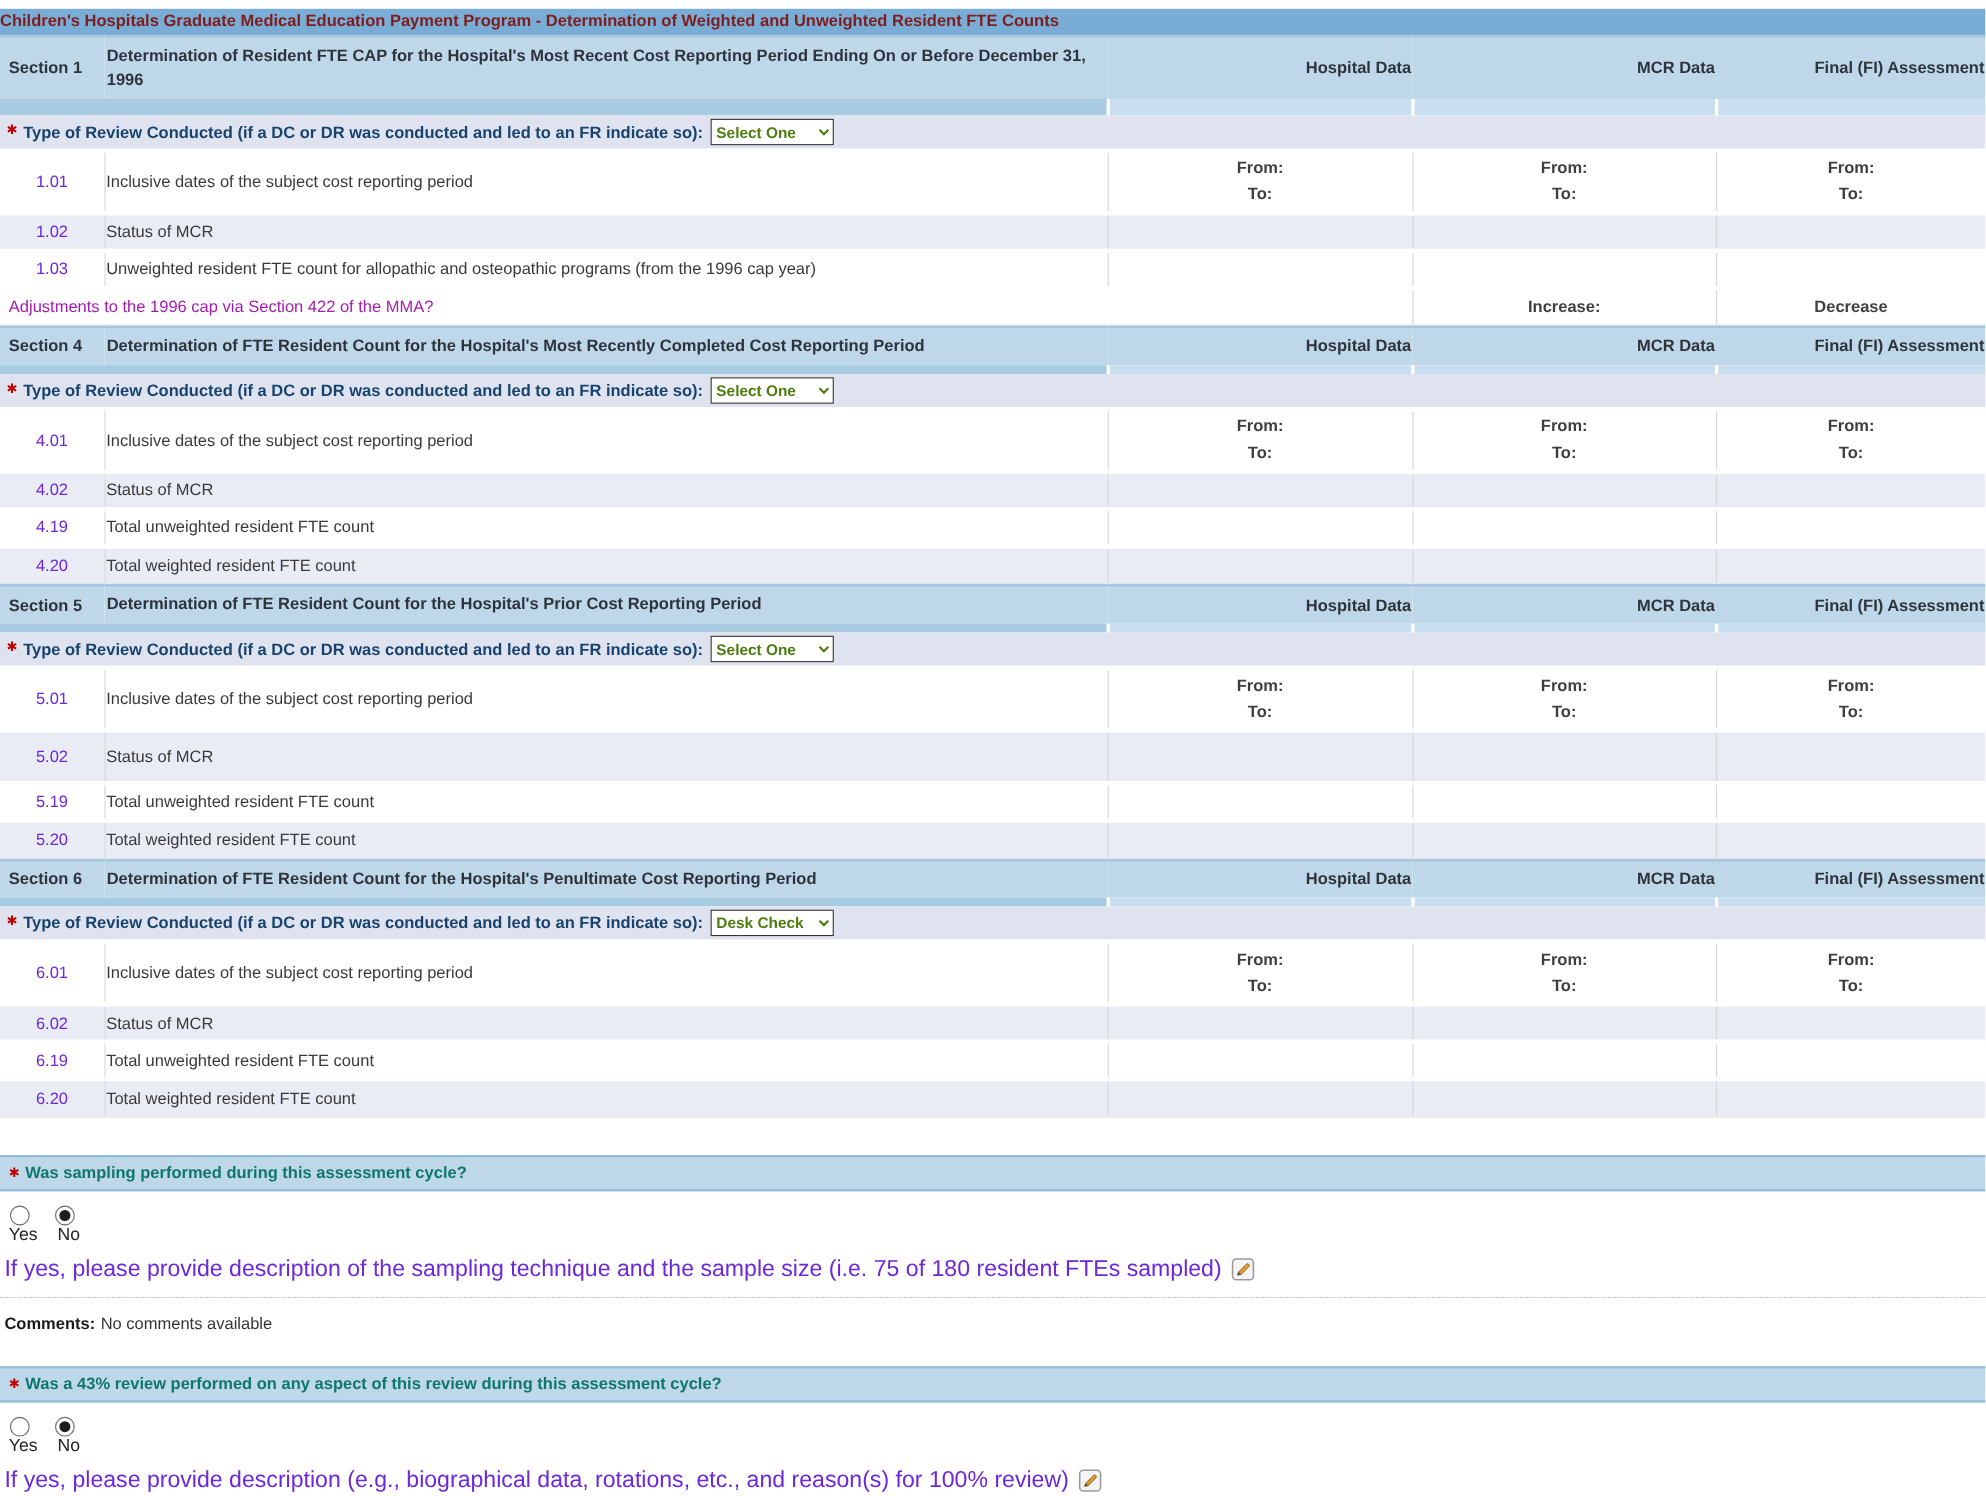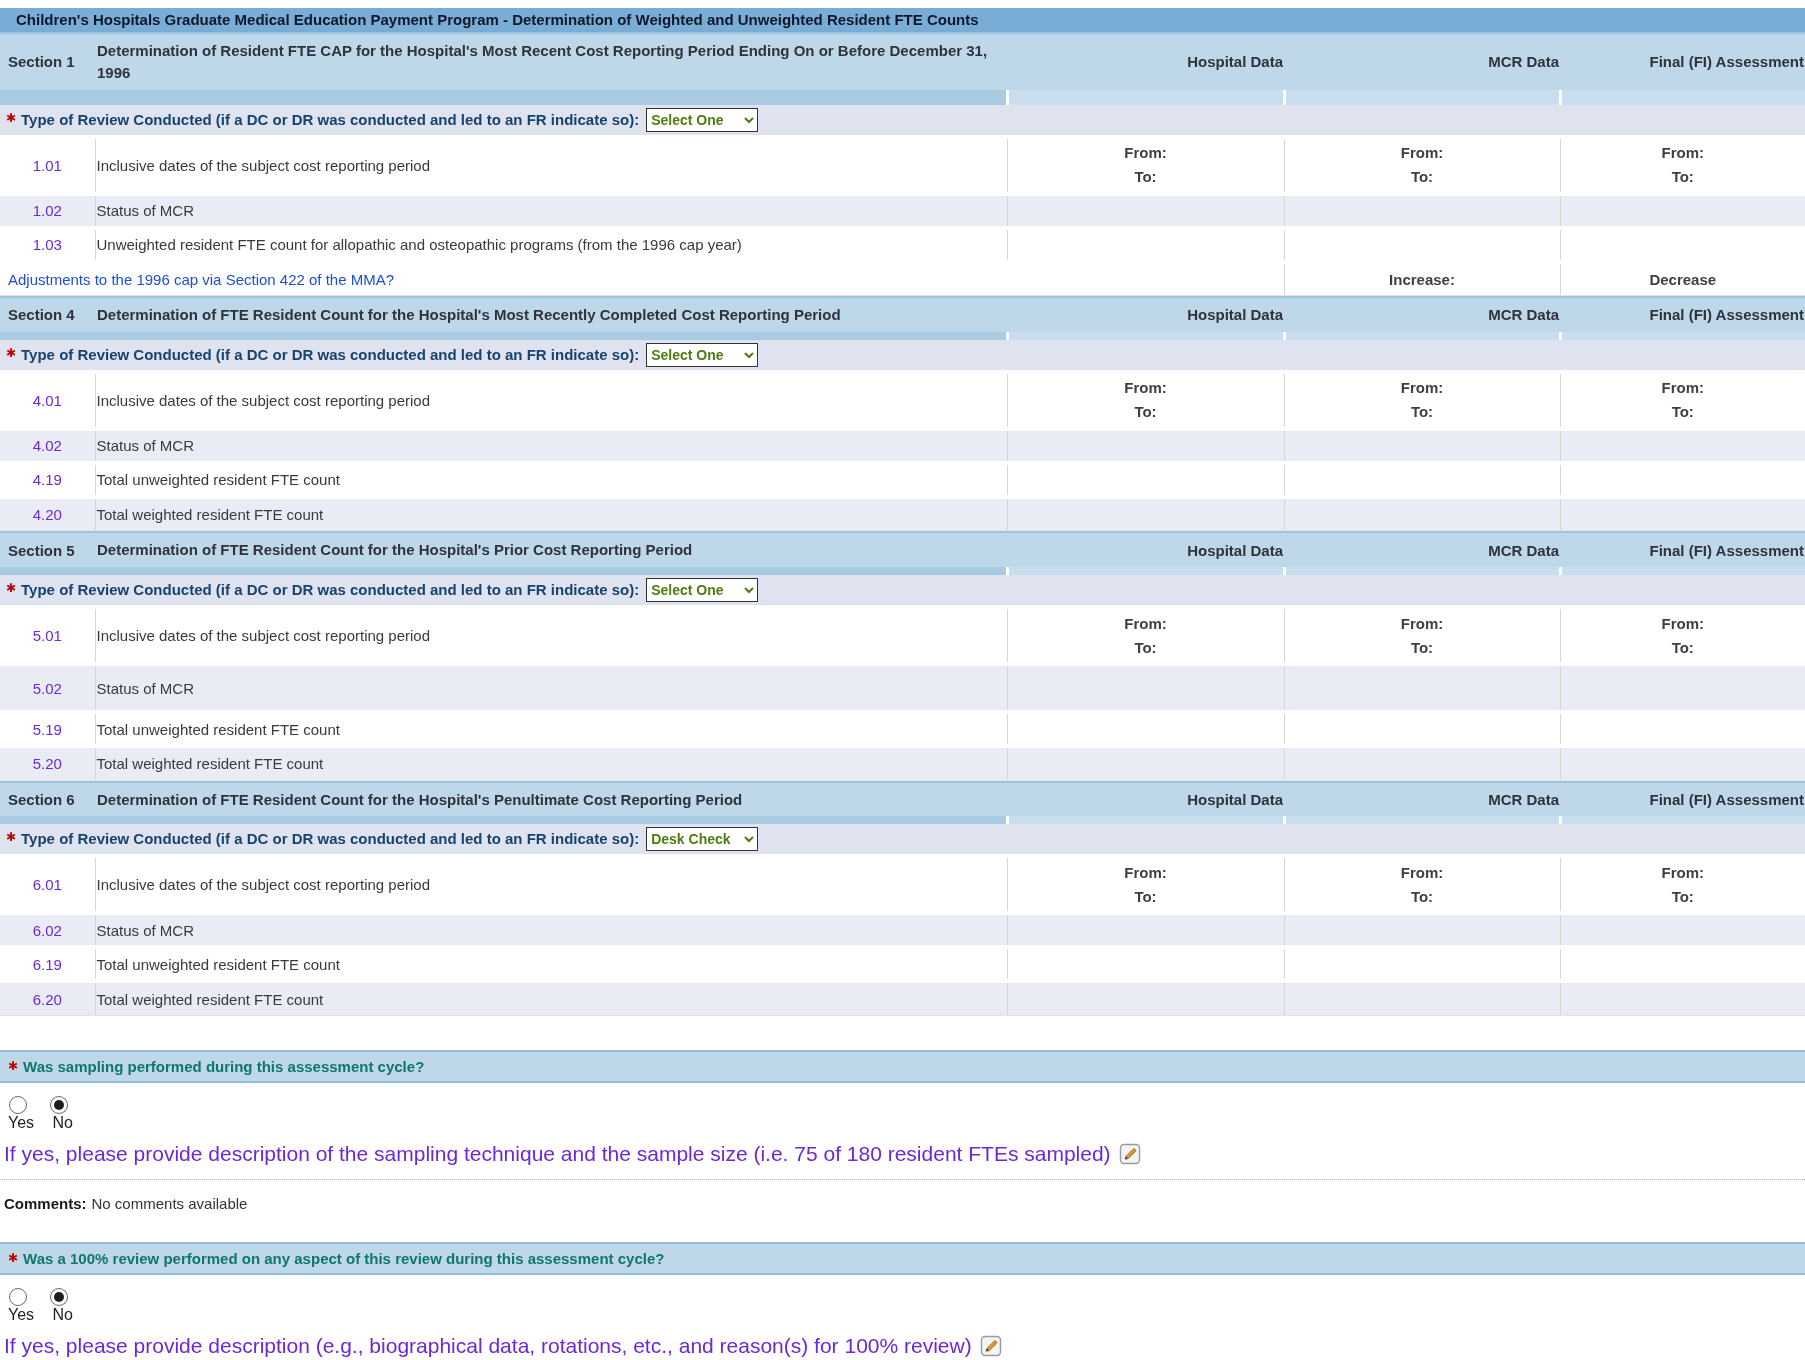--- a/index.html
+++ b/index.html
@@ -1,20 +1,20 @@
 <!DOCTYPE html>
 <html><head>
 <meta charset="utf-8">
 <style>
   html,body{margin:0;padding:0;background:#fff;}
   body{width:1805px;min-height:1360px;font-family:"Liberation Sans",sans-serif;color:#333;}
 
   .titlebar{
-    margin-top:8px;height:24px;line-height:24px;background:#79add5;color:#0f172a;
-    font-size:15px;font-weight:bold;padding-left:16px;box-sizing:border-box;
+    margin-top:8px;height:24px;line-height:24px;background:#79add5;color:#7f1d1d;
+    font-size:15px;font-weight:bold;padding-left:0;box-sizing:border-box;
   }
 
   table.sec{border-collapse:collapse;table-layout:fixed;width:1805px;}
   table.sec td{box-sizing:border-box;}
 
   
   tr.sec-head td{
     background:#bed8e9;border-top:2px solid #9ec5dd;
     font-weight:bold;font-size:15px;color:#2e333c;vertical-align:middle;
   }
@@ -44,21 +44,21 @@
     font-size:15px;height:34px;vertical-align:middle;
   }
   tr.data.shade td{background:#e9ecf5;}
   tr.data.tall td{height:57px;}
   tr.data.xtall td{height:48px;}
   td.num{text-align:center;color:#6d28d9;}
   td.desc{color:#3a3a3a;}
   td.vl{border-left:1px solid #d6d6d6;}
   td.dcell{text-align:center;font-weight:bold;color:#3f3f3f;}
   td.dcell .dl{line-height:1.6;}
-  td.adj{padding-left:8px;color:#1d4ed8;margin-left:20px;}
+  td.adj{padding-left:8px;color:#a21caf;margin-left:20px;}
 
   
   .qblock{margin-top:34px;}
   .qblock.second{margin-top:30px;}
   .qbar{
     height:33px;background:#bed8ea;border-top:2px solid #92bcd9;border-bottom:2px solid #92bcd9;
     display:flex;align-items:center;padding-left:8px;box-sizing:border-box;
   }
   .qbar .qtext{color:#0f766e;font-weight:bold;font-size:15px;}
   .radio-row{margin:13px 0 0 8px;display:flex;align-items:center;font-size:16px;color:#222;}
@@ -361,21 +361,21 @@
             <path d="M6 16.2 L7 13.4 L9.2 15.6 Z" fill="#4a4a4a"></path>
           </svg>
         </span>
       </div>
       <div class="dotline"></div>
       <div class="comments"><span class="clabel">Comments:</span><span class="cvalue">No comments available</span></div>
     </div>
     <div class="qblock second">
       <div class="qbar">
         <span class="ast">✱</span>
-        <span class="qtext">Was a 100% review performed on any aspect of this review during this assessment cycle?</span>
+        <span class="qtext">Was a 43% review performed on any aspect of this review during this assessment cycle?</span>
       </div>
       <div class="radio-row">
         <span class="radio-opt">
           <span class="radio"></span>
           <span>Yes</span>
         </span>
         <span class="radio-opt">
           <span class="radio checked"></span>
           <span>No</span>
         </span>

